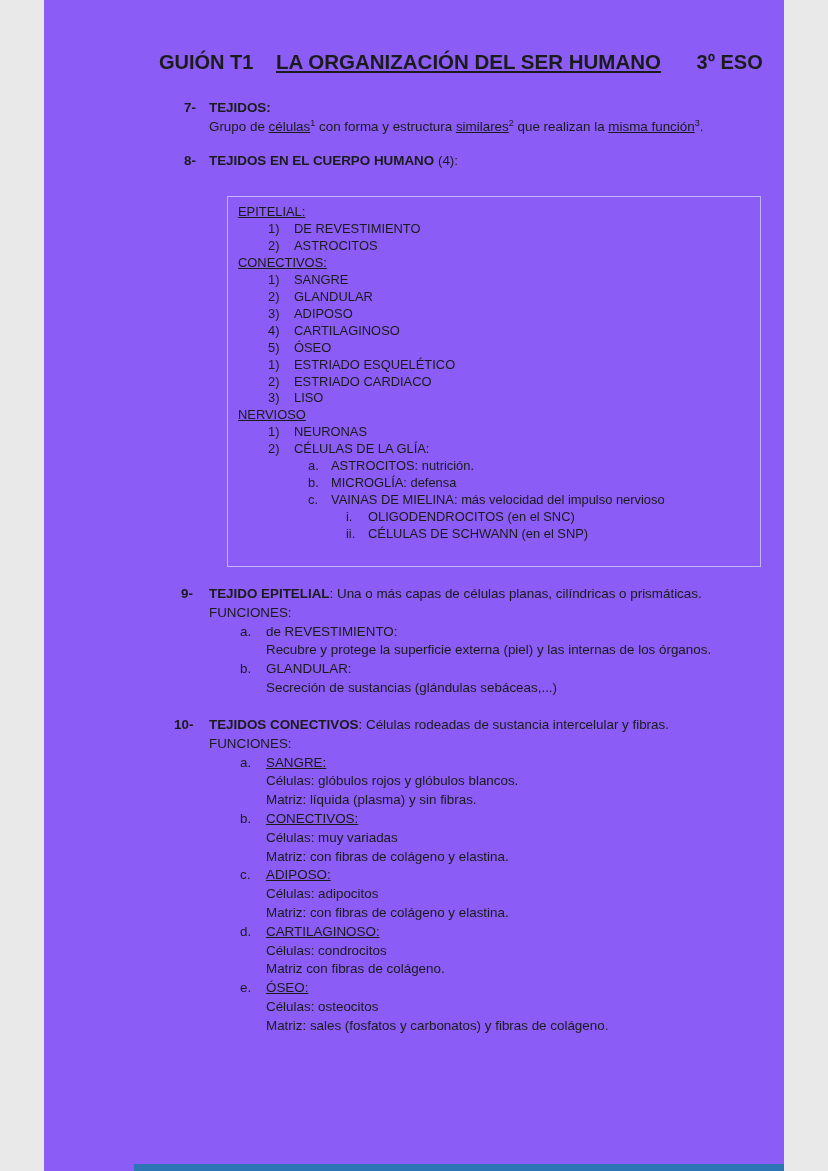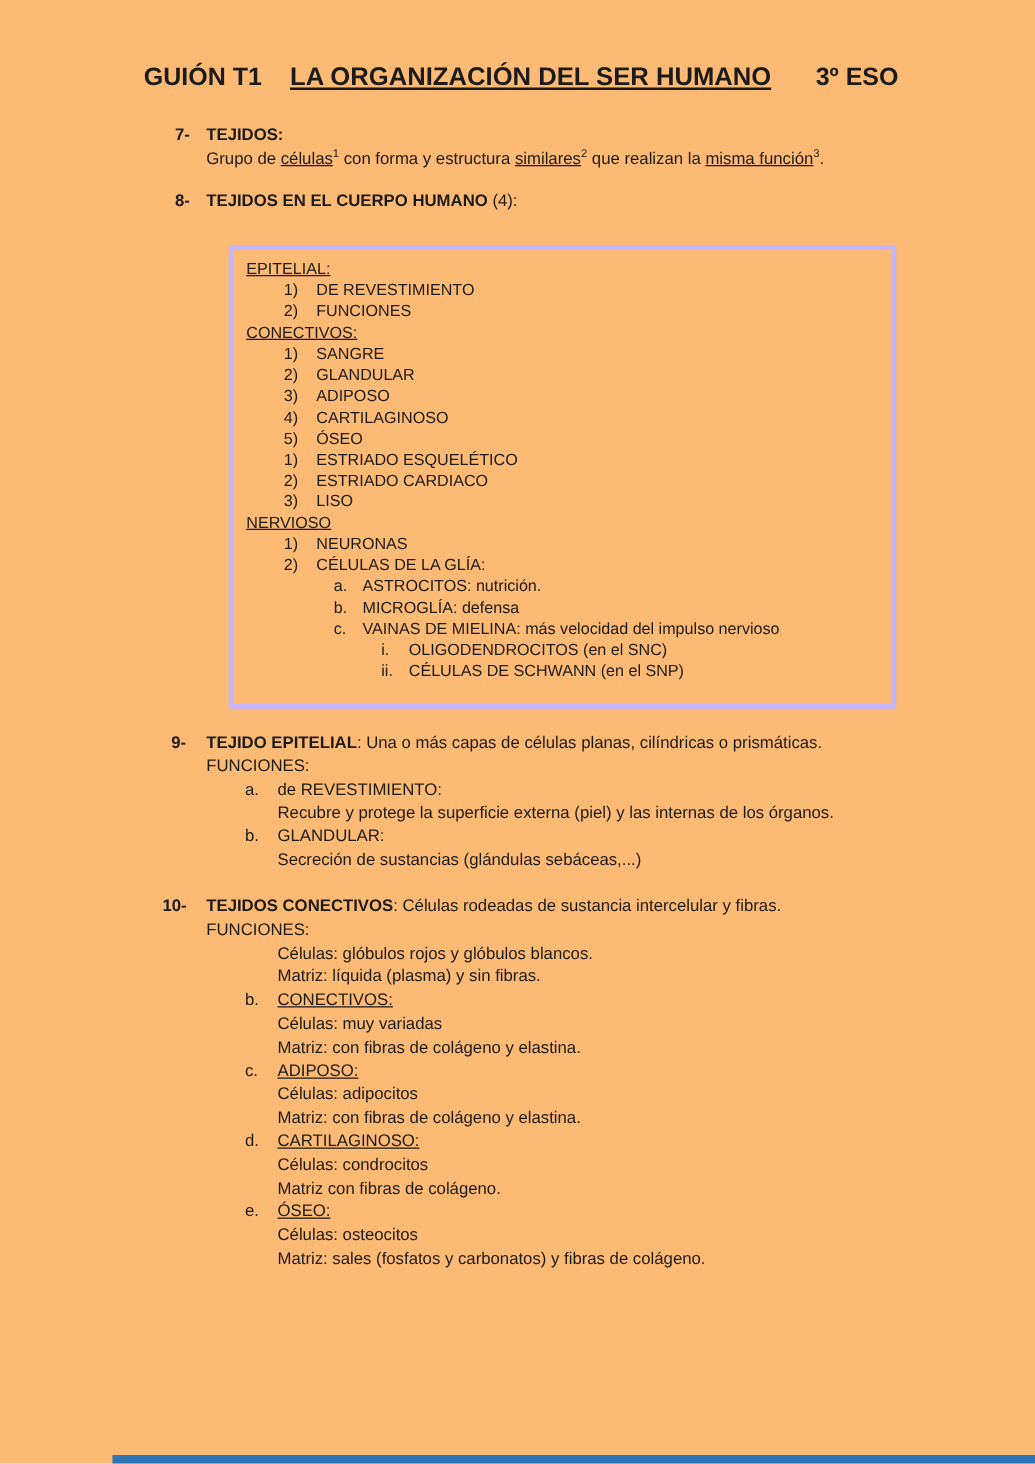--- a/index.html
+++ b/index.html
@@ -1,20 +1,20 @@
 <!DOCTYPE html>
 <html><head>
 <meta charset="utf-8">
 <style>
   html,body { margin:0; padding:0; background:#e9e9e9; }
   .page {
     position:relative;
-    width:828px; height:1171px;
+    width:740px; height:1171px;
     margin:0 auto;
-    background:#fdba74;
+    background:#8b5cf6;
     font-family:"Liberation Sans", sans-serif;
     color:#1b1b1b;
     overflow:hidden;
   }
   
   .doc-header {
     position:absolute; left:115px; top:50px;
     font-size:20px; font-weight:700; white-space:nowrap;
   }
   .doc-header .hdr-title {
@@ -33,21 +33,21 @@
   .item7 .head .mk  { width:25px; font-weight:700; }
   .item7 .body { margin-left:25px;text-align:right; }
 
   .item8  { left:140px; top:152px; }
   .item8 .head .mk  { width:25px; font-weight:700; }
 
   
   .tbox {
     position:absolute; left:183px; top:196px;
     width:534px; height:371px;
-    border:4px solid #c4b5fd;
+    border:1px solid #c4b5fd;
     box-sizing:border-box;
     padding:7px 10px;
     font-size:12.9px;
   }
   .bline { line-height:16.95px; white-space:nowrap; }
   .bline.l1 { padding-left:30px; }
   .bline.l1 .mk { width:26px; }
   .bline.l2 { padding-left:70px; }
   .bline.l2 .mk { width:23px; }
   .bline.l3 { padding-left:108px; }
@@ -93,21 +93,21 @@
 
   <div class="item item8">
     <div class="head">
       <span class="mk">8-</span><span class="bold">TEJIDOS EN EL CUERPO HUMANO</span><span> (4):</span>
     </div>
   </div>
 
   <div class="tbox">
     <div class="bline l0"><span class="ul">EPITELIAL:</span></div>
     <div class="bline l1"><span class="mk">1)</span><span>DE REVESTIMIENTO</span></div>
-    <div class="bline l1"><span class="mk">2)</span><span>FUNCIONES</span></div>
+    <div class="bline l1"><span class="mk">2)</span><span>ASTROCITOS</span></div>
     <div class="bline l0"><span class="ul">CONECTIVOS:</span></div>
     <div class="bline l1"><span class="mk">1)</span><span>SANGRE</span></div>
     <div class="bline l1"><span class="mk">2)</span><span>GLANDULAR</span></div>
     <div class="bline l1"><span class="mk">3)</span><span>ADIPOSO</span></div>
     <div class="bline l1"><span class="mk">4)</span><span>CARTILAGINOSO</span></div>
     <div class="bline l1"><span class="mk">5)</span><span>ÓSEO</span></div>
     <div class="bline l1"><span class="mk">1)</span><span>ESTRIADO ESQUELÉTICO</span></div>
     <div class="bline l1"><span class="mk">2)</span><span>ESTRIADO CARDIACO</span></div>
     <div class="bline l1"><span class="mk">3)</span><span>LISO</span></div>
     <div class="bline l0"><span class="ul">NERVIOSO</span></div>
@@ -133,20 +133,21 @@
     </div>
   </div>
 
   <div class="item item10">
     <div class="head">
       <span class="mk">10-</span><span class="bold">TEJIDOS CONECTIVOS</span><span>: Células rodeadas de sustancia intercelular y fibras.</span>
     </div>
     <div class="content">
       <div>FUNCIONES:</div>
 
+      <div class="sub-head"><span class="mk">a.</span><span class="ul">SANGRE:</span></div>
       <div class="sub-line">Células: glóbulos rojos y glóbulos blancos.</div>
       <div class="sub-line">Matriz: líquida (plasma) y sin fibras.</div>
 
       <div class="sub-head"><span class="mk">b.</span><span class="ul">CONECTIVOS:</span></div>
       <div class="sub-line">Células: muy variadas</div>
       <div class="sub-line">Matriz: con fibras de colágeno y elastina.</div>
 
       <div class="sub-head"><span class="mk">c.</span><span class="ul">ADIPOSO:</span></div>
       <div class="sub-line">Células: adipocitos</div>
       <div class="sub-line">Matriz: con fibras de colágeno y elastina.</div>

